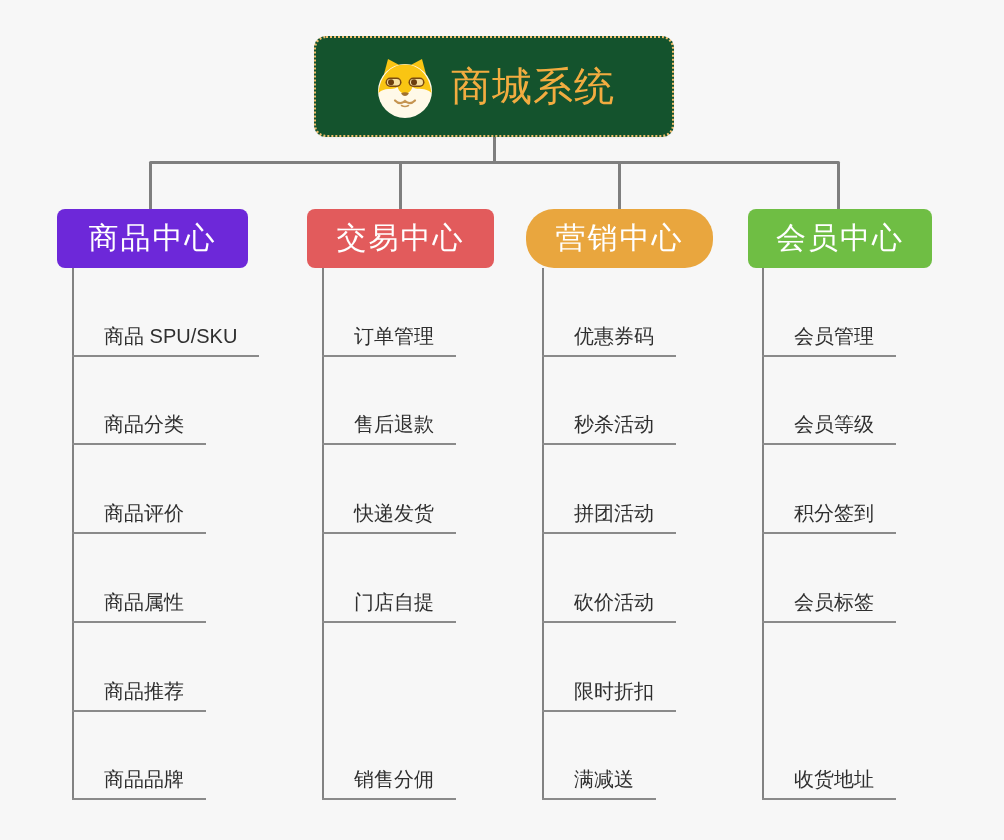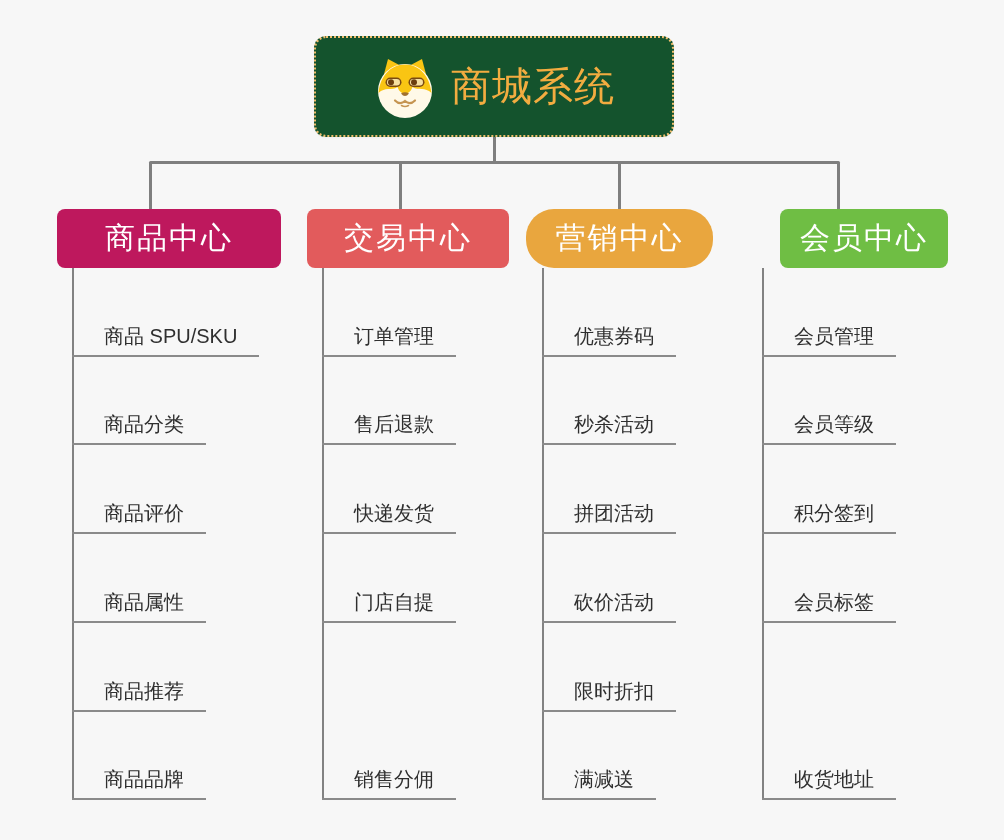--- a/index.html
+++ b/index.html
@@ -23,24 +23,24 @@
     box-shadow:0 1px 2px rgba(0,0,0,0.03);
   }
   .root-label{font-size:40px;color:#F2AC40;letter-spacing:1px;}
   .dog{width:64px;height:64px;display:inline-block;}
   
   .branch{
     position:absolute;top:209px;height:59px;border-radius:8px;
     display:flex;align-items:center;justify-content:center;
     color:#FFFFFF;font-size:30px;letter-spacing:2px;
   }
-  .b0{left:57px;width:224px;background:#be185d;}
-  .b1{left:307px;width:202px;background:#E25B5C;}
+  .b0{left:57px;width:191px;background:#6d28d9;}
+  .b1{left:307px;width:187px;background:#E25B5C;}
   .b2{left:526px;width:187px;background:#E9A63E;border-radius:28px;}
-  .b3{left:780px;width:168px;background:#6FBE44;}
+  .b3{left:748px;width:184px;background:#6FBE44;}
   
   .leaf{
     position:absolute;height:38px;line-height:38px;
     padding:0 22px 0 32px;border-bottom:2px solid #8A8A8A;
     font-size:20px;color:#2F2F2F;white-space:nowrap;
   }
   .col0{left:72px}.col1{left:322px}.col2{left:542px}.col3{left:762px}
   .row0{top:317px}.row1{top:405px}.row2{top:494px}
   .row3{top:583px}.row4{top:672px}.row5{top:760px}
 </style>

